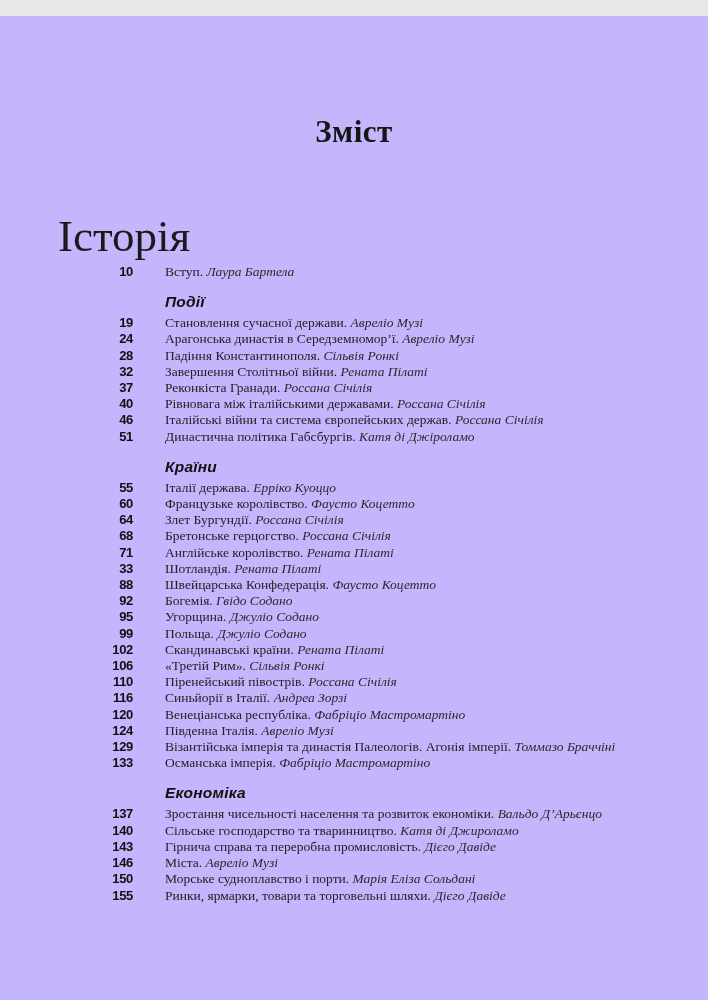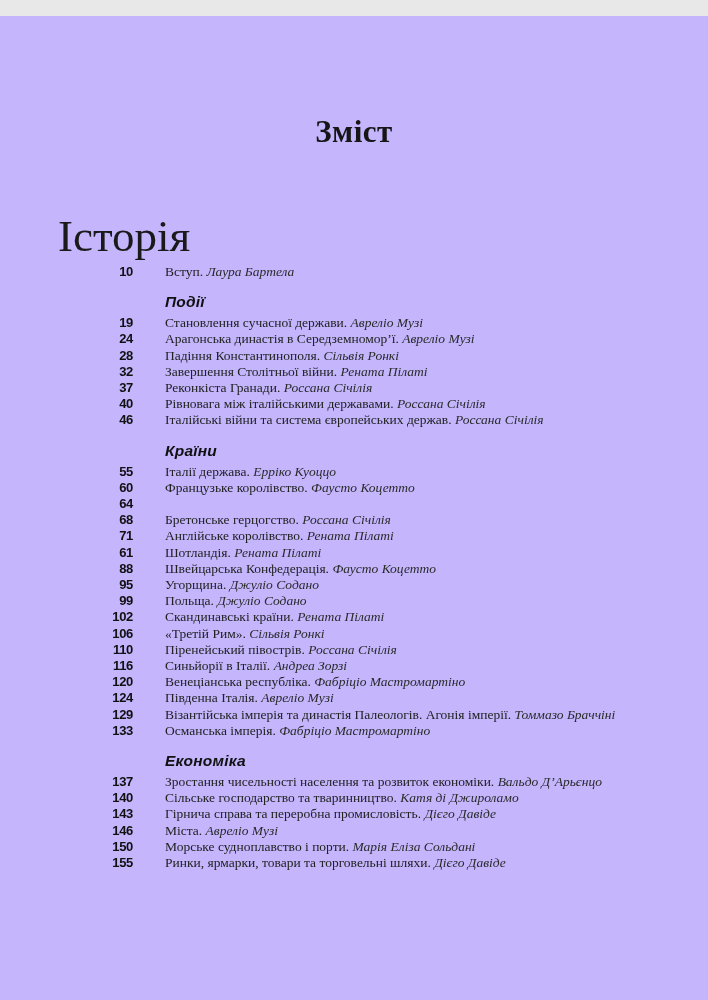--- a/index.html
+++ b/index.html
@@ -102,47 +102,56 @@
         <span class="txt"><span>Реконкіста Гранади. </span><i>Россана Січілія</i></span>
       </div>
       <div class="entry">
         <span class="num">40</span>
         <span class="txt"><span>Рівновага між італійськими державами. </span><i>Россана Січілія</i></span>
       </div>
       <div class="entry">
         <span class="num">46</span>
         <span class="txt"><span>Італійські війни та система європейських держав. </span><i>Россана Січілія</i></span>
       </div>
+      <div class="entry">
+        <span class="num">51</span>
+        <span class="txt"><span>Династична політика Габсбургів. </span><i>Катя ді Джіроламо</i></span>
+      </div>
       <div class="group-heading">Країни</div>
       <div class="entry">
         <span class="num">55</span>
         <span class="txt"><span>Італії держава. </span><i>Ерріко Куоццо</i></span>
       </div>
       <div class="entry">
         <span class="num">60</span>
         <span class="txt"><span>Французьке королівство. </span><i>Фаусто Коцетто</i></span>
       </div>
       <div class="entry">
         <span class="num">64</span>
+        <span class="txt"><span>Злет Бургундії. </span><i>Россана Січілія</i></span>
       </div>
       <div class="entry">
         <span class="num">68</span>
         <span class="txt"><span>Бретонське герцогство. </span><i>Россана Січілія</i></span>
       </div>
       <div class="entry">
         <span class="num">71</span>
         <span class="txt"><span>Англійське королівство. </span><i>Рената Пілаті</i></span>
       </div>
       <div class="entry">
-        <span class="num">61</span>
+        <span class="num">33</span>
         <span class="txt"><span>Шотландія. </span><i>Рената Пілаті</i></span>
       </div>
       <div class="entry">
         <span class="num">88</span>
         <span class="txt"><span>Швейцарська Конфедерація. </span><i>Фаусто Коцетто</i></span>
+      </div>
+      <div class="entry">
+        <span class="num">92</span>
+        <span class="txt"><span>Богемія. </span><i>Гвідо Содано</i></span>
       </div>
       <div class="entry">
         <span class="num">95</span>
         <span class="txt"><span>Угорщина. </span><i>Джуліо Содано</i></span>
       </div>
       <div class="entry">
         <span class="num">99</span>
         <span class="txt"><span>Польща. </span><i>Джуліо Содано</i></span>
       </div>
       <div class="entry">

